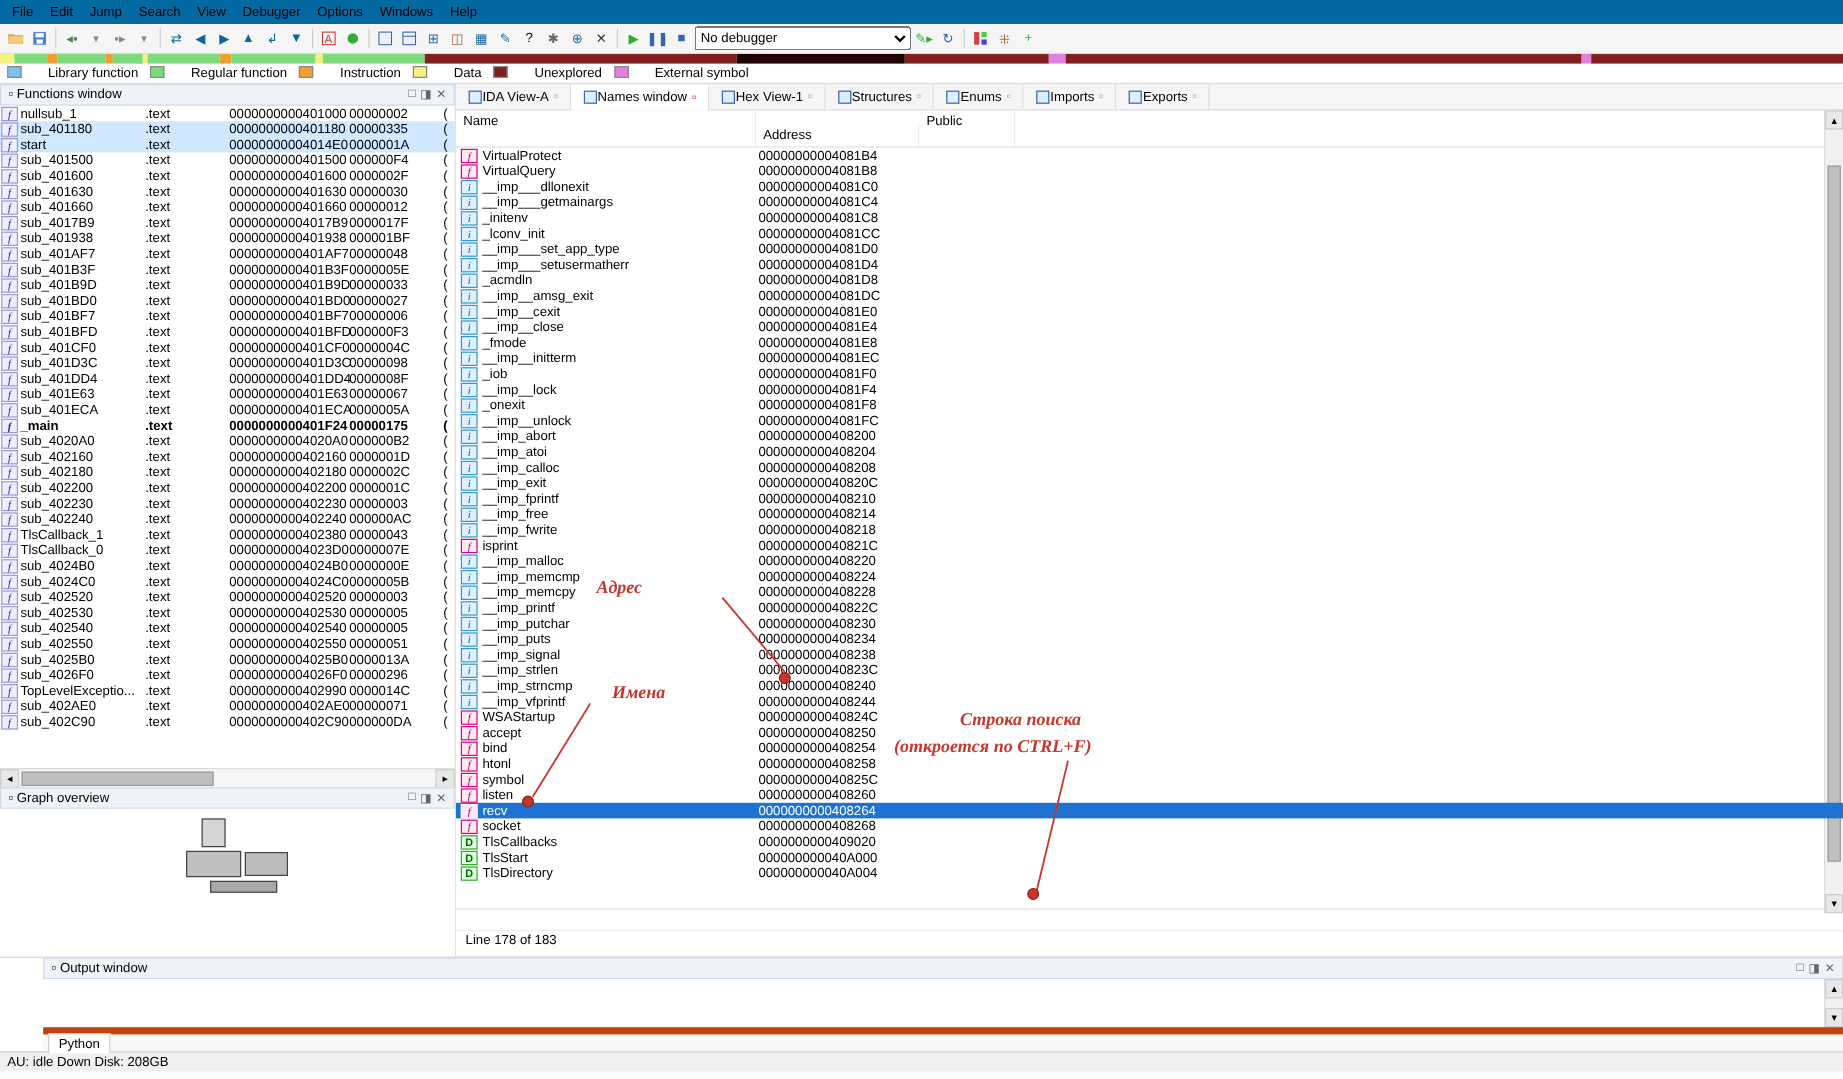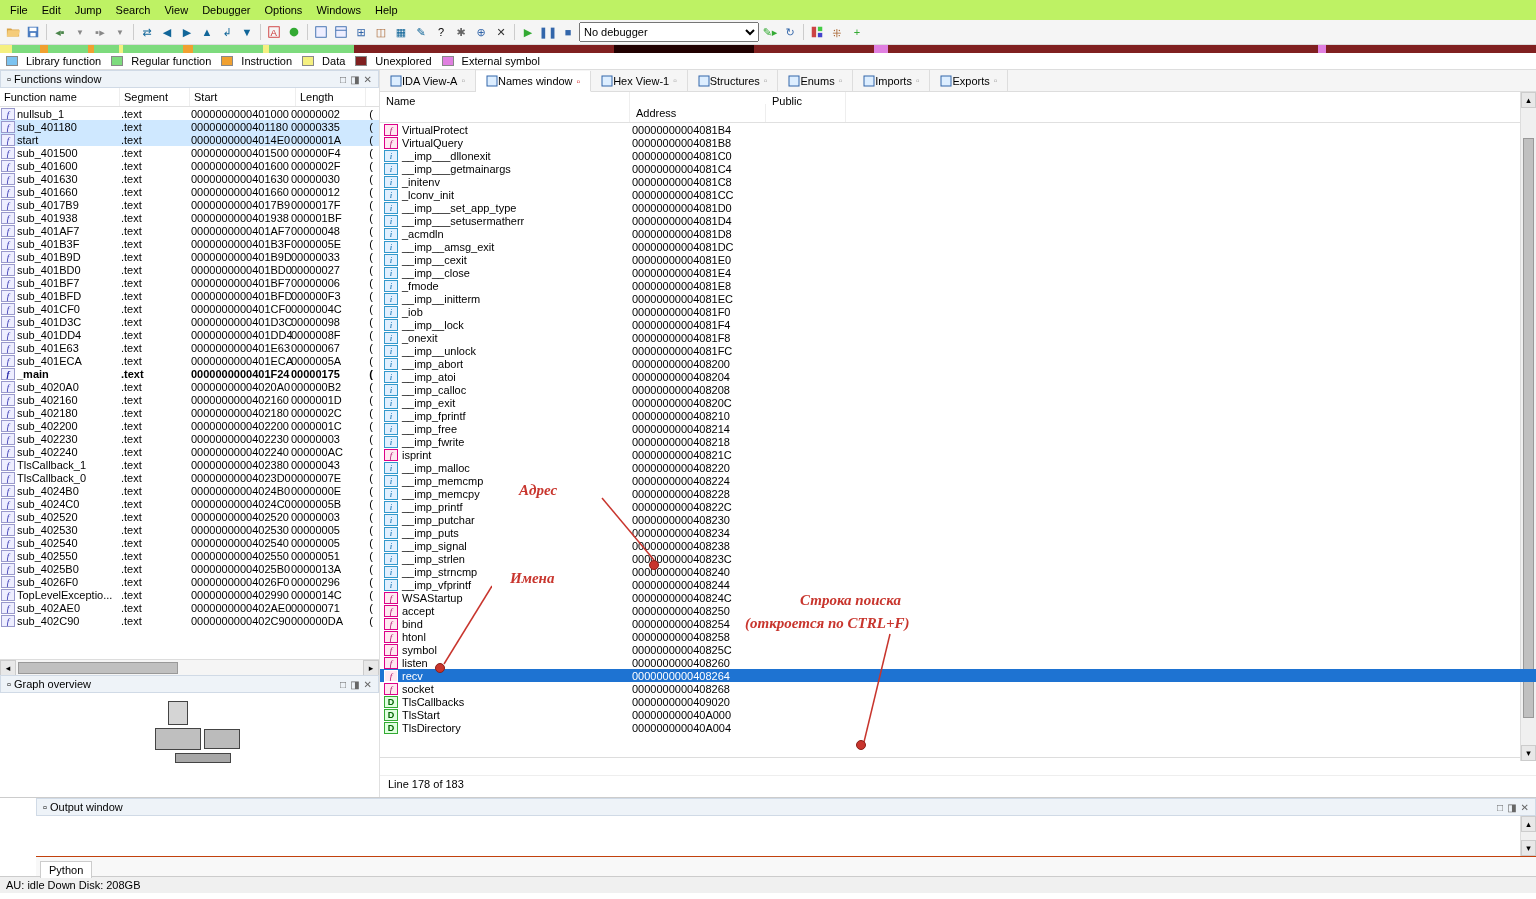--- a/index.html
+++ b/index.html
@@ -1,27 +1,27 @@
 <!DOCTYPE html>
 <html><head>
 <meta charset="utf-8">
 <style>
 * { margin:0; padding:0; box-sizing:border-box; font-family:"Segoe UI",Tahoma,sans-serif; font-size:11px; }
 body { background:#fff; overflow:hidden; width:1536px; height:899px; position:relative; }
-.menubar { display:flex; gap:2px; padding:2px 4px; background:#bef264; }
+.menubar { display:flex; gap:2px; padding:2px 4px; background:#0369a1; }
 .menubar span { padding:2px 6px; cursor:default; }
 .toolbar { display:flex; align-items:center; gap:2px; padding:2px 4px; border-bottom:1px solid #ddd; background:#f5f5f5; }
 .tbtn { width:18px; height:18px; display:inline-flex; align-items:center; justify-content:center; cursor:pointer; border-radius:2px; }
 .tbtn svg { width:14px; height:14px; }
 .sep { width:1px; height:16px; background:#ccc; margin:0 2px; }
 .dbgsel { height:20px; font-size:11px; width:180px; }
 .navbar { height:8px; display:flex; }
 .navseg { height:8px; }
 .legend { display:flex; gap:10px; padding:2px 6px; border-bottom:1px solid #ddd; align-items:center; }
-.lg { display:flex; align-items:center; gap:8px; }
+.lg { display:flex; gap:22px; }
 .lgbox { width:12px; height:10px; border:1px solid #888; }
 
 .workarea { display:flex; height:727px; position:relative; }
 .leftcol { width:380px; display:flex; flex-direction:column; border-right:1px solid #e0e0e0; }
 .pnltitle { background:#eef3f8; border:1px solid #d0dae6; padding:2px 6px; display:flex; justify-content:space-between; align-items:center; font-size:11px; }
 .winctrl { display:flex; gap:4px; }
 .winctrl span { cursor:pointer; color:#666; font-size:10px; }
 
 .fw-head { display:flex; background:#fff; border-bottom:1px solid #e0e0e0; font-size:11px; }
 .fw-head div { padding:3px 4px; border-right:1px solid #eee; }
@@ -230,26 +230,20 @@
 
   <div class="leftcol">
     <div class="pnltitle">
       <span>▫ <span>Functions window</span></span>
       <span class="winctrl">
           <span>□</span>
           <span>◨</span>
           <span>✕</span>
         </span>
     </div>
-    <div class="fw-head">
-      <div style="width:120px">Function name</div>
-      <div style="width:70px">Segment</div>
-      <div style="width:106px">Start</div>
-      <div style="width:70px">Length</div>
-    </div>
     <div class="fw-body" id="fwbody">
         <div class="frow">
           <span class="fi">f</span>
           <span class="c-fn">nullsub_1</span>
           <span class="c-sg">.text</span>
           <span class="c-st">0000000000401000</span>
           <span class="c-ln">00000002</span>
           <span class="c-ex">(</span>
         </div>
         <div class="frow sel-fn">
@@ -892,21 +886,21 @@
           <span class="na">000000000040A004</span>
         </div>
       </div>
     <div class="searchline"></div>
     <div class="stbar2">Line 178 of 183</div>
   </div>
 
   <svg class="aline" style="left:594px;top:420px" width="70" height="80">
       <line x1="8" y1="8" x2="60" y2="70" stroke="#c8352d" stroke-width="1.5"></line>
     </svg>
-  <div class="anno" style="left:519px;top:412px">Адрес</div>
+  <div class="anno" style="left:497px;top:412px">Адрес</div>
   <div class="dot" style="left:649px;top:490px"></div>
 
   <svg class="aline" style="left:442px;top:510px" width="50" height="90">
       <line x1="50" y1="6" x2="2" y2="84" stroke="#c8352d" stroke-width="1.5"></line>
     </svg>
   <div class="anno" style="left:510px;top:500px">Имена</div>
   <div class="dot" style="left:435px;top:593px"></div>
 
   <svg class="aline" style="left:860px;top:560px" width="40" height="120">
       <line x1="30" y1="4" x2="4" y2="112" stroke="#c8352d" stroke-width="1.5"></line>
@@ -925,17 +919,17 @@
         <span>✕</span>
       </span>
   </div>
   <div class="outbody">
     <div class="rvscr" style="top:0;bottom:0">
       <div class="scrbtn">▴</div>
         <div class="scrtrack"></div>
         <div class="scrbtn">▾</div>
     </div>
   </div>
-  <div style="position:relative;height:20px;border-top:1px solid #c2410c;background:#f8f8f8">
+  <div style="position:relative;height:20px;border-top:6px solid #c2410c;background:#f8f8f8">
     <span class="pytag">Python</span>
   </div>
 </div>
 <div class="statusbar">AU:   idle   Down   Disk: 208GB</div>
 
 </body></html>

